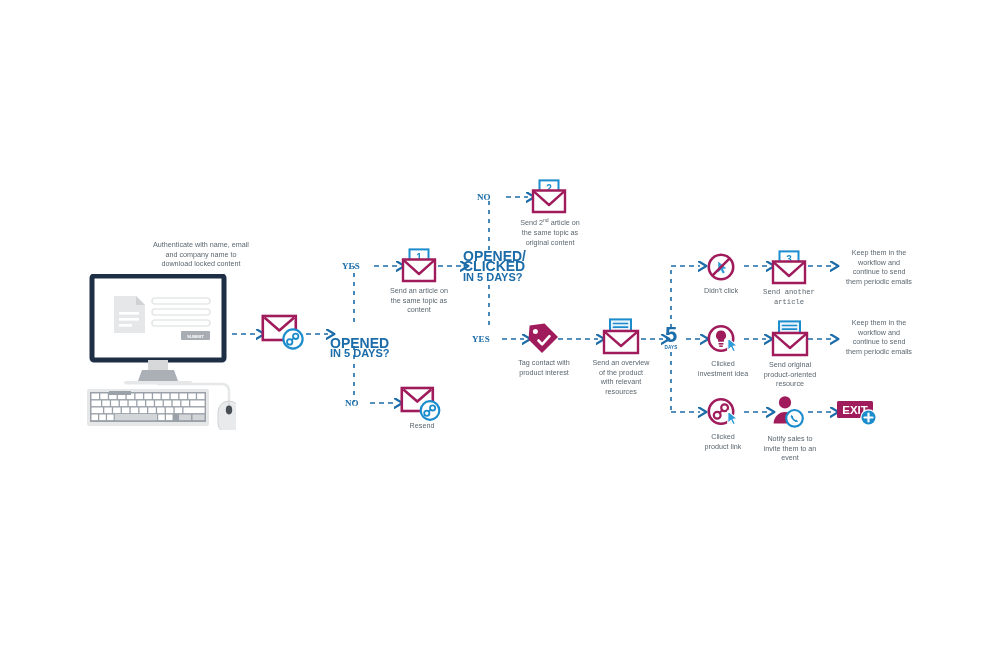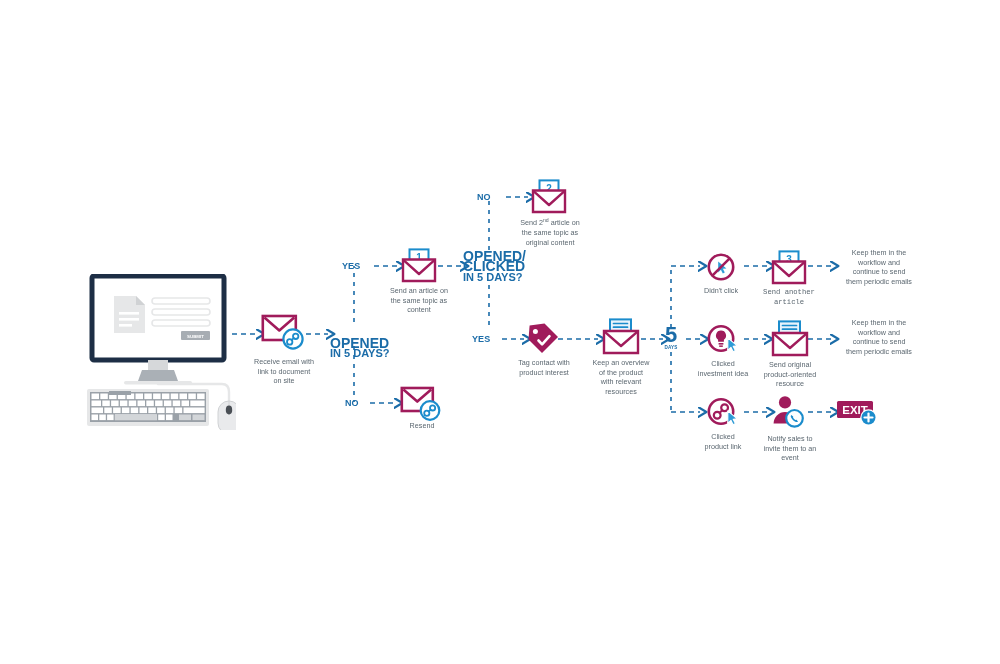--- a/index.html
+++ b/index.html
@@ -28,21 +28,21 @@
     line-height: 9.6px;
     text-align: center;
     font-family: "Liberation Sans", sans-serif;
   }
   .label-blue {
     position: absolute;
     color: #1b6ca8;
     font-weight: bold;
     font-size: 9px;
     line-height: 10.5px;
-    font-family: Liberation Sans, sans-serif;
+    font-family: Liberation Serif, serif;
     letter-spacing: .1px;
   }
   .decision {
     position: absolute;
     color: #1b6ca8;
     font-weight: bold;
     font-family: "Liberation Sans", sans-serif;
     text-align: left;
   }
   .decision .d1 { font-size: 14px; line-height: 10.4px; display:block; }
@@ -118,20 +118,25 @@
       <line x1="744" y1="339" x2="766" y2="339" marker-end="url(#arrowB)"></line>
 
       <line x1="808" y1="339" x2="832" y2="339" marker-end="url(#arrowB)"></line>
 
       <line x1="744" y1="412" x2="768" y2="412" marker-end="url(#arrowB)"></line>
 
       <line x1="808" y1="412" x2="832" y2="412" marker-end="url(#arrowB)"></line>
     </g>
   </svg>
 
+  <div class="caption" style="left:85px; top:240px; width:232px;">
+    <div>Authenticate with name, email</div>
+    <div>and company name to</div>
+    <div>download locked content</div>
+  </div>
 
   <svg class="icon-svg" style="left:84px; top:274px;" width="152" height="156" viewBox="0 0 152 156">
 
     <rect x="8" y="2" width="132" height="84" rx="2" fill="#ffffff" stroke="#1d2e45" stroke-width="5"></rect>
     <rect x="13.5" y="7.5" width="121" height="73" fill="#ffffff"></rect>
 
     <g>
       <path d="M30 22 h22 l9 9 v28 h-31 z" fill="#e6e7e8"></path>
       <path d="M52 22 v9 h9 z" fill="#d0d2d4"></path>
       <rect x="35" y="38" width="20" height="2.6" fill="#ffffff"></rect>
@@ -220,25 +225,20 @@
   <svg class="icon-svg" style="left:261px; top:313px;" width="46" height="42" viewBox="0 0 46 42">
     <rect x="1.8" y="3" width="33" height="24" fill="#ffffff" stroke="#a01b5b" stroke-width="2.6"></rect>
     <path d="M3.4 4.6 L18.3 17.4 L33.2 4.6" fill="none" stroke="#a01b5b" stroke-width="2.6" stroke-linejoin="round"></path>
     <circle cx="32" cy="26" r="9.6" fill="#ffffff" stroke="#1b8ccc" stroke-width="2.2"></circle>
     <g stroke="#1b8ccc" stroke-width="1.8" fill="none" stroke-linecap="round">
       <circle cx="28.7" cy="28.9" r="2.7"></circle>
       <circle cx="34.7" cy="23.3" r="2.7"></circle>
       <line x1="30.6" y1="26.9" x2="32.8" y2="25.1"></line>
     </g>
   </svg>
-  <div class="caption" style="left:234px; top:357px; width:100px;">
-    <div>Receive email with</div>
-    <div>link to document</div>
-    <div>on site</div>
-  </div>
 
   <div class="decision" style="left:330px; top:338px;">
     <span class="d1">OPENED</span>
     <span class="d2">IN 5 DAYS?</span>
   </div>
 
   <div class="label-blue" style="left:342px; top:261px;">YES</div>
   <div class="label-blue" style="left:345px; top:398px;">NO</div>
 
   <svg class="icon-svg" style="left:400px; top:248px;" width="38" height="36" viewBox="0 0 38 36">
@@ -302,21 +302,21 @@
     <rect x="9" y="1.4" width="21" height="17" fill="#e8f3fb" stroke="#1b8ccc" stroke-width="2"></rect>
     <g stroke="#1b8ccc" stroke-width="1.7" stroke-linecap="round">
       <line x1="12.5" y1="5.5" x2="26.5" y2="5.5"></line>
       <line x1="12.5" y1="9.2" x2="26.5" y2="9.2"></line>
       <line x1="12.5" y1="12.9" x2="21" y2="12.9"></line>
     </g>
     <path d="M3 13 h34 v22 h-34 z" fill="#ffffff" stroke="#a01b5b" stroke-width="2.4"></path>
     <path d="M3.8 13.9 L20 28 L36.2 13.9" fill="none" stroke="#a01b5b" stroke-width="2.4" stroke-linejoin="round"></path>
   </svg>
   <div class="caption" style="left:575px; top:358px; width:92px;">
-    <div>Keep an overview</div>
+    <div>Send an overview</div>
     <div>of the product</div>
     <div>with relevant</div>
     <div>resources</div>
   </div>
 
   <div class="num-days" style="left:660px; top:325px; width:22px;">
     <span class="big">5</span>
     <span class="sub">DAYS</span>
   </div>
 

